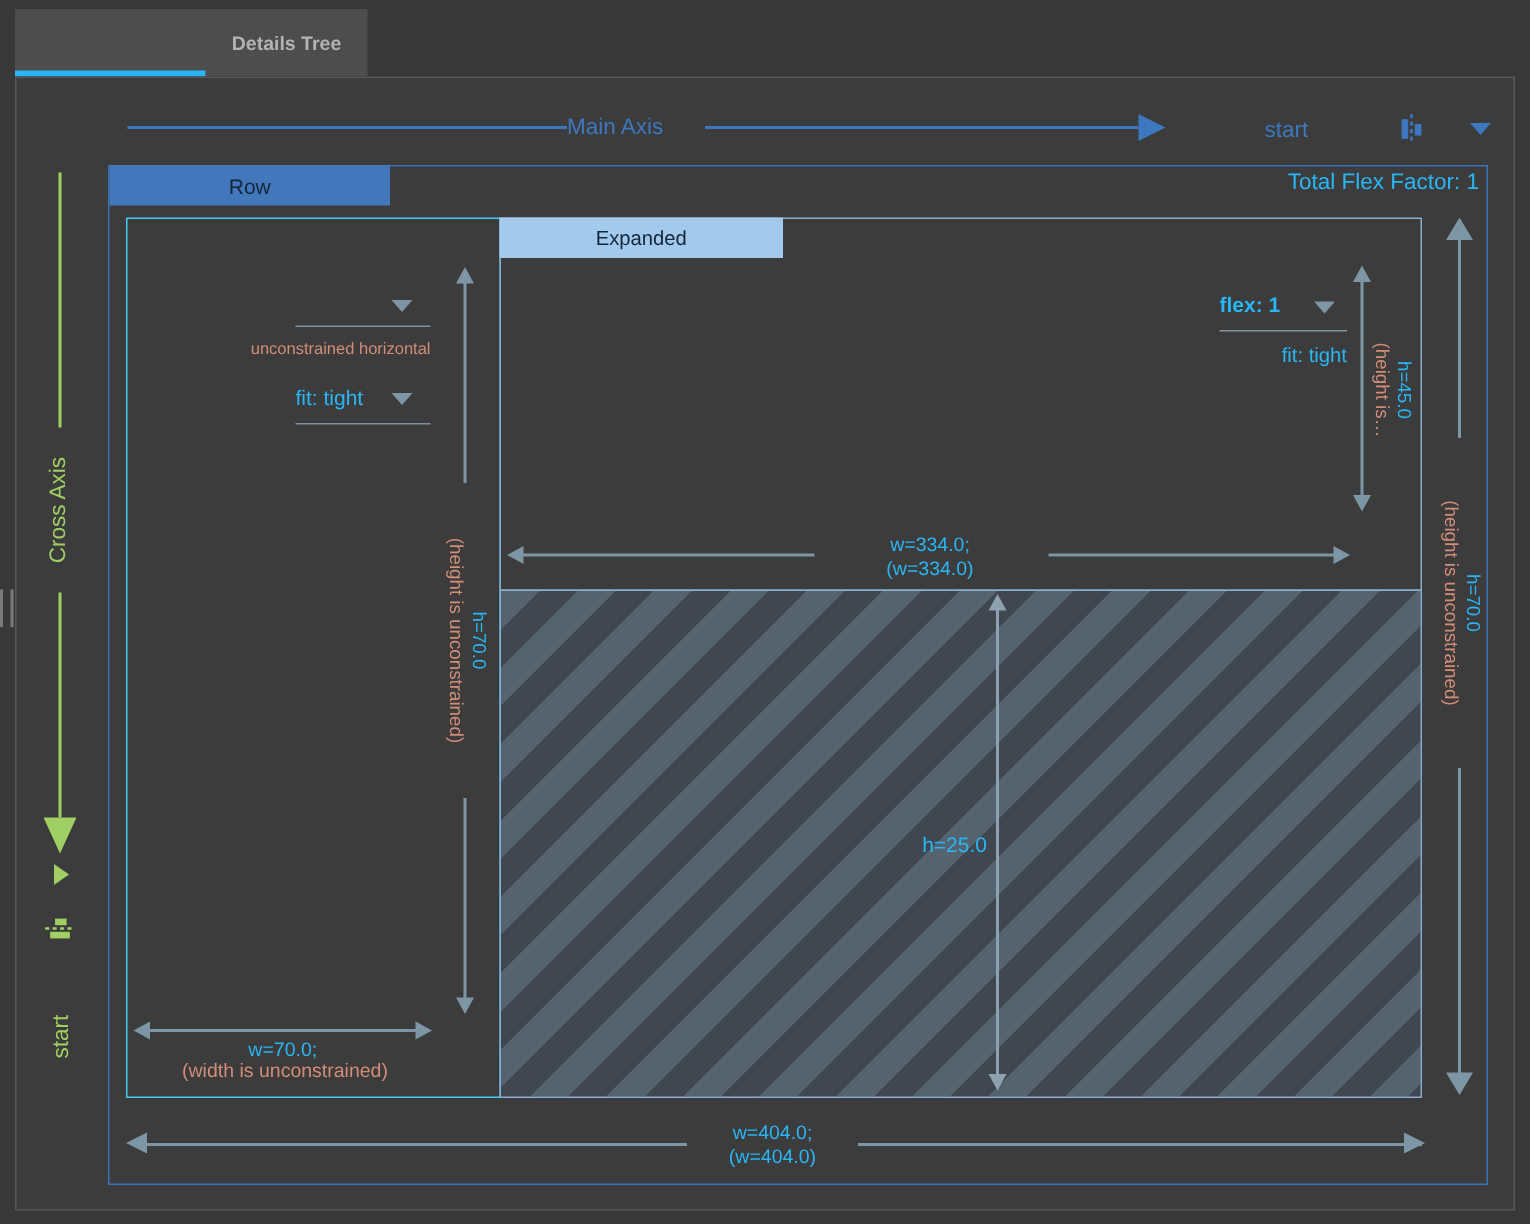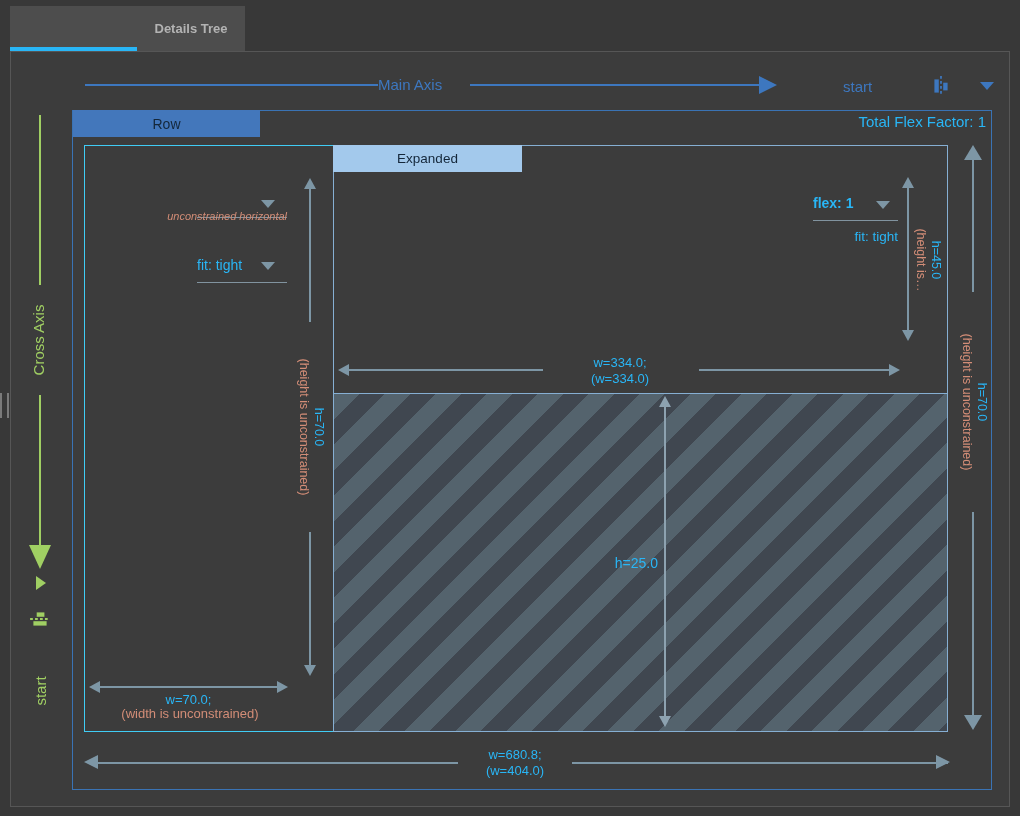--- a/index.html
+++ b/index.html
@@ -74,21 +74,21 @@
     <span>Row</span>
   </div>
   <div class="abs" style="left:700px;top:113px;width:286px;text-align:right;color:var(--cyan);font-weight:normal;font-size:15px">Total Flex Factor: 1</div>
 
   <div class="abs" style="left:84px;top:145px;width:248px;height:585px;border:1px solid var(--sbcyan)"></div>
 
   <div class="abs" style="left:197px;top:192px;width:90px;height:26px">
     <div class="tri chev" style="left:64px;top:8px"></div>
     <div class="abs underline" style="left:0;top:25px;width:90px"></div>
   </div>
-  <div class="abs" style="left:120px;top:210px;width:167px;text-align:right;color:var(--salmon);font-size:11px;font-style:italic">unconstrained horizontal</div>
+  <div class="abs" style="left:120px;top:227px;width:167px;text-align:right;color:var(--salmon);font-size:11px;">unconstrained horizontal</div>
 
   <div class="abs" style="left:197px;top:255px;width:90px;height:28px">
     <span class="abs" style="left:0;top:2px;color:var(--cyan);font-size:14px">fit: tight</span>
     <div class="tri chev" style="left:64px;top:7px"></div>
     <div class="abs underline" style="left:0;top:27px;width:90px"></div>
   </div>
 
   <div class="abs vline" style="left:309px;top:182px;height:492px;width:1.5px"></div>
   <div class="tri" style="left:304px;top:178px;border-left:6px solid transparent;border-right:6px solid transparent;border-bottom:11px solid var(--dim)"></div>
   <div class="tri" style="left:304px;top:665px;border-left:6px solid transparent;border-right:6px solid transparent;border-top:11px solid var(--dim)"></div>
@@ -142,16 +142,16 @@
   <div class="tri" style="left:964px;top:715px;border-left:9px solid transparent;border-right:9px solid transparent;border-top:15px solid var(--dim)"></div>
   <div class="abs rot-cw dimlabel" style="left:863px;top:386px;width:220px;height:32px;background:var(--panel);font-size:12.5px">
     <div class="cyan">h=70.0</div>
     <div class="salmon">(height is unconstrained)</div>
   </div>
 
   <div class="abs hline" style="left:88px;top:762px;width:370px;height:1.5px"></div>
   <div class="abs hline" style="left:572px;top:762px;width:376px;height:1.5px"></div>
   <div class="tri" style="left:84px;top:755px;border-top:7px solid transparent;border-bottom:7px solid transparent;border-right:14px solid var(--dim)"></div>
   <div class="tri" style="left:936px;top:755px;border-top:7px solid transparent;border-bottom:7px solid transparent;border-left:14px solid var(--dim)"></div>
-  <div class="abs dimlabel cyan" style="left:440px;top:747px;width:150px">w=680.8;</div>
+  <div class="abs dimlabel cyan" style="left:440px;top:747px;width:150px">w=404.0;</div>
   <div class="abs dimlabel cyan" style="left:440px;top:763px;width:150px">(w=404.0)</div>
 
 </div>
 
 </body></html>

